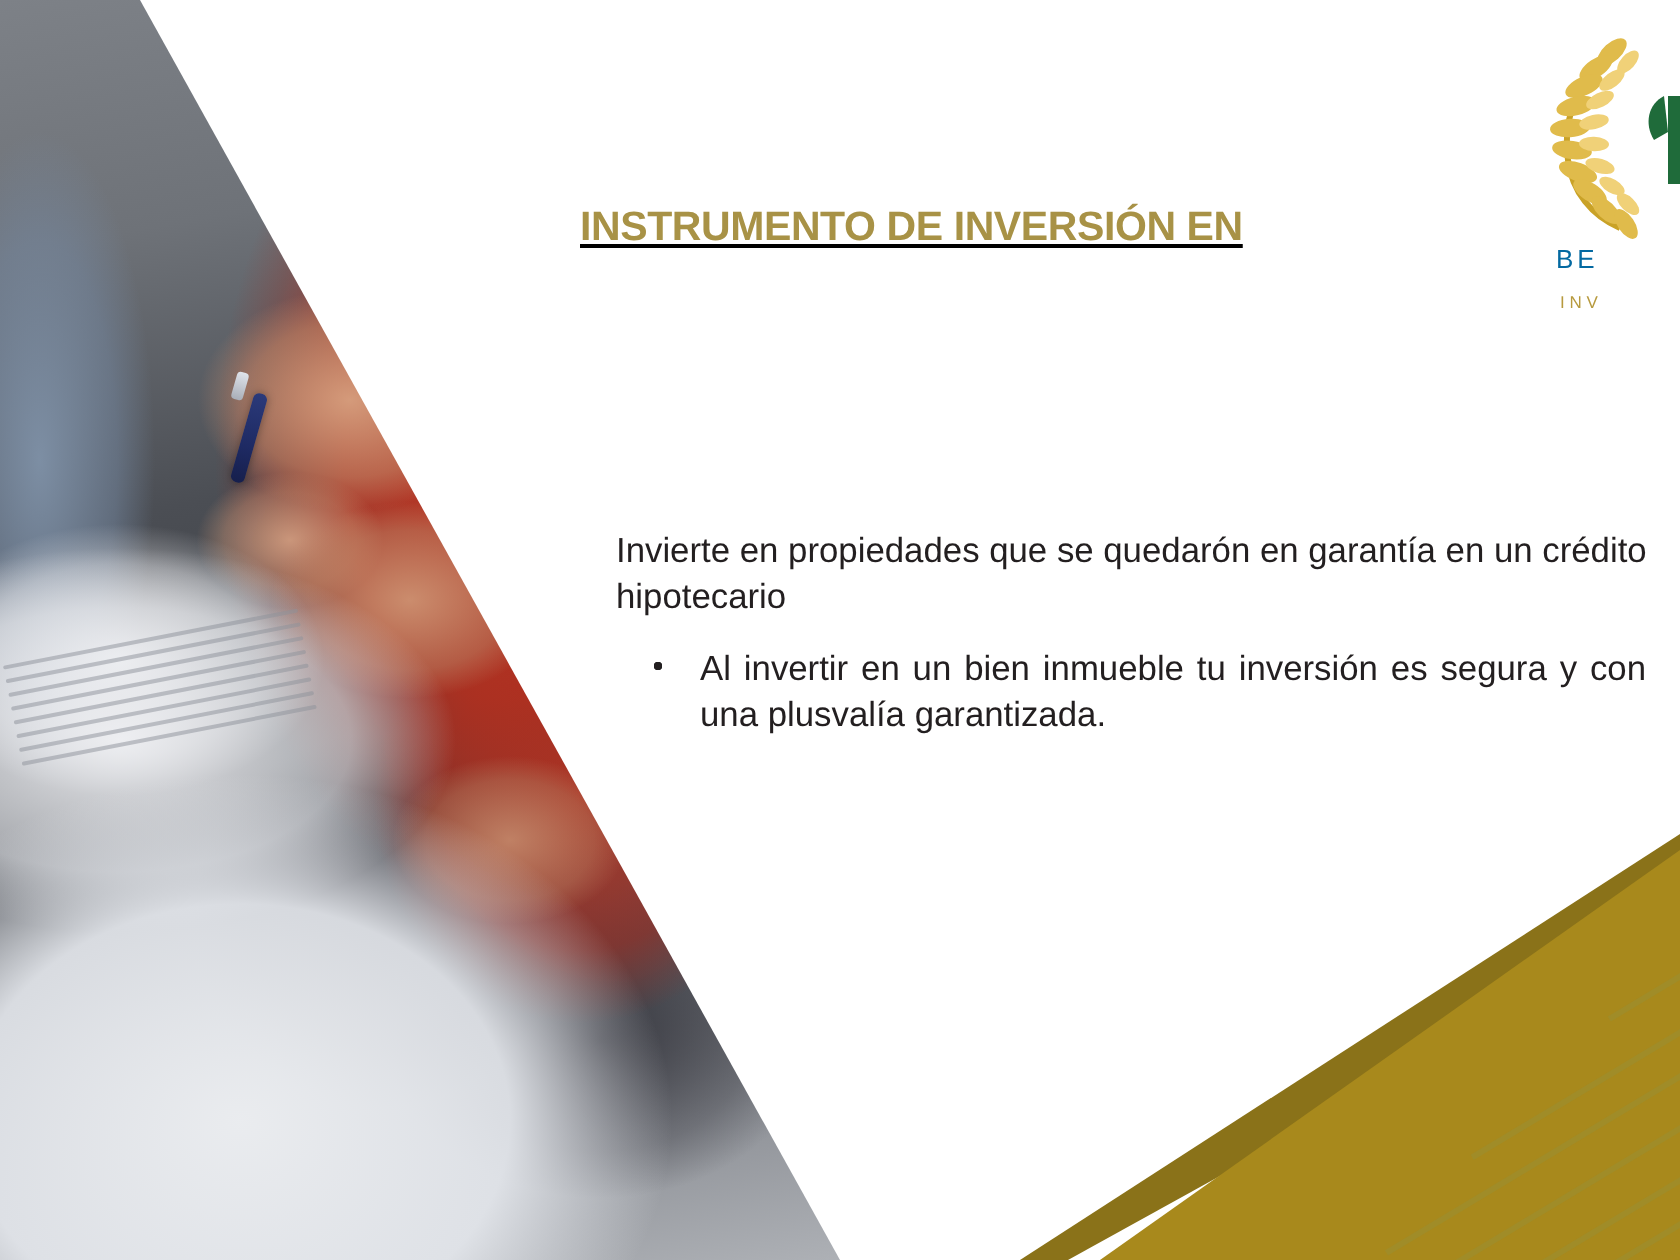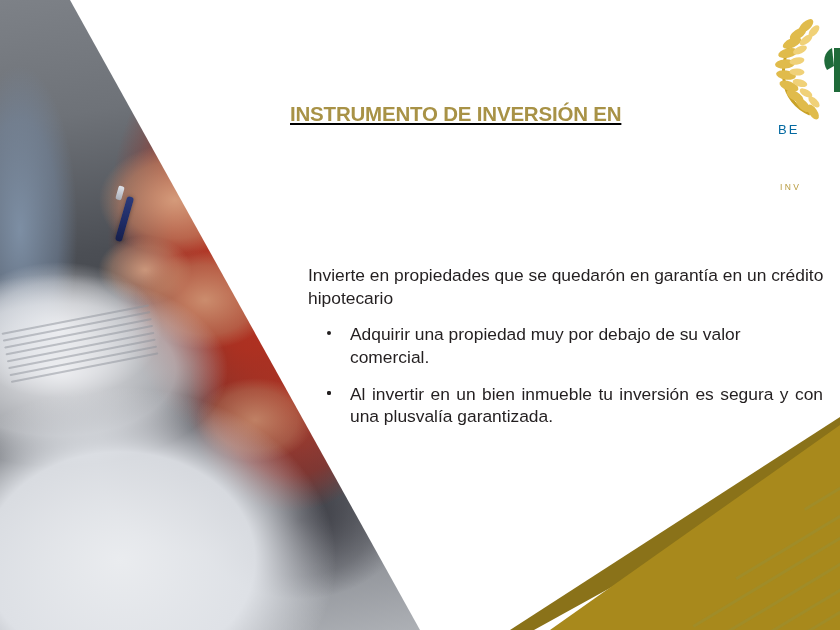--- a/index.html
+++ b/index.html
@@ -174,21 +174,20 @@
     color: #0369a1;
   }
   .logo-sub {
     position: absolute;
     left: 10px;
     top: 132px;
     font-family: "Liberation Sans", sans-serif;
     font-size: 8.5px;
     letter-spacing: 2.4px;
     color: #b79a3e;
-    margin-top: 36px;
   }
 
   
   .deco {
     position: absolute;
     right: 0;
     bottom: 0;
     width: 330px;
     height: 215px;
     overflow: hidden;
@@ -250,21 +249,20 @@
 
   <div class="title-block">
     <div class="title-line">INSTRUMENTO DE INVERSIÓN EN</div>
   </div>
 
   <div class="body-block">
     <p class="para">Invierte en propiedades que se quedarón en garantía en un crédito hipotecario</p>
     <ul class="benefits">
       <li>
         <span class="dot"></span>
-        <span>Adquirir una propiedad muy por debajo de su valor comercial.</span>
       </li>
       <li>
         <span class="dot"></span>
       </li>
       <li class="justify">
         <span class="dot"></span>
         <span>Al  invertir en un bien inmueble tu inversión es segura y con una plusvalía garantizada.</span>
       </li>
     </ul>
   </div>

